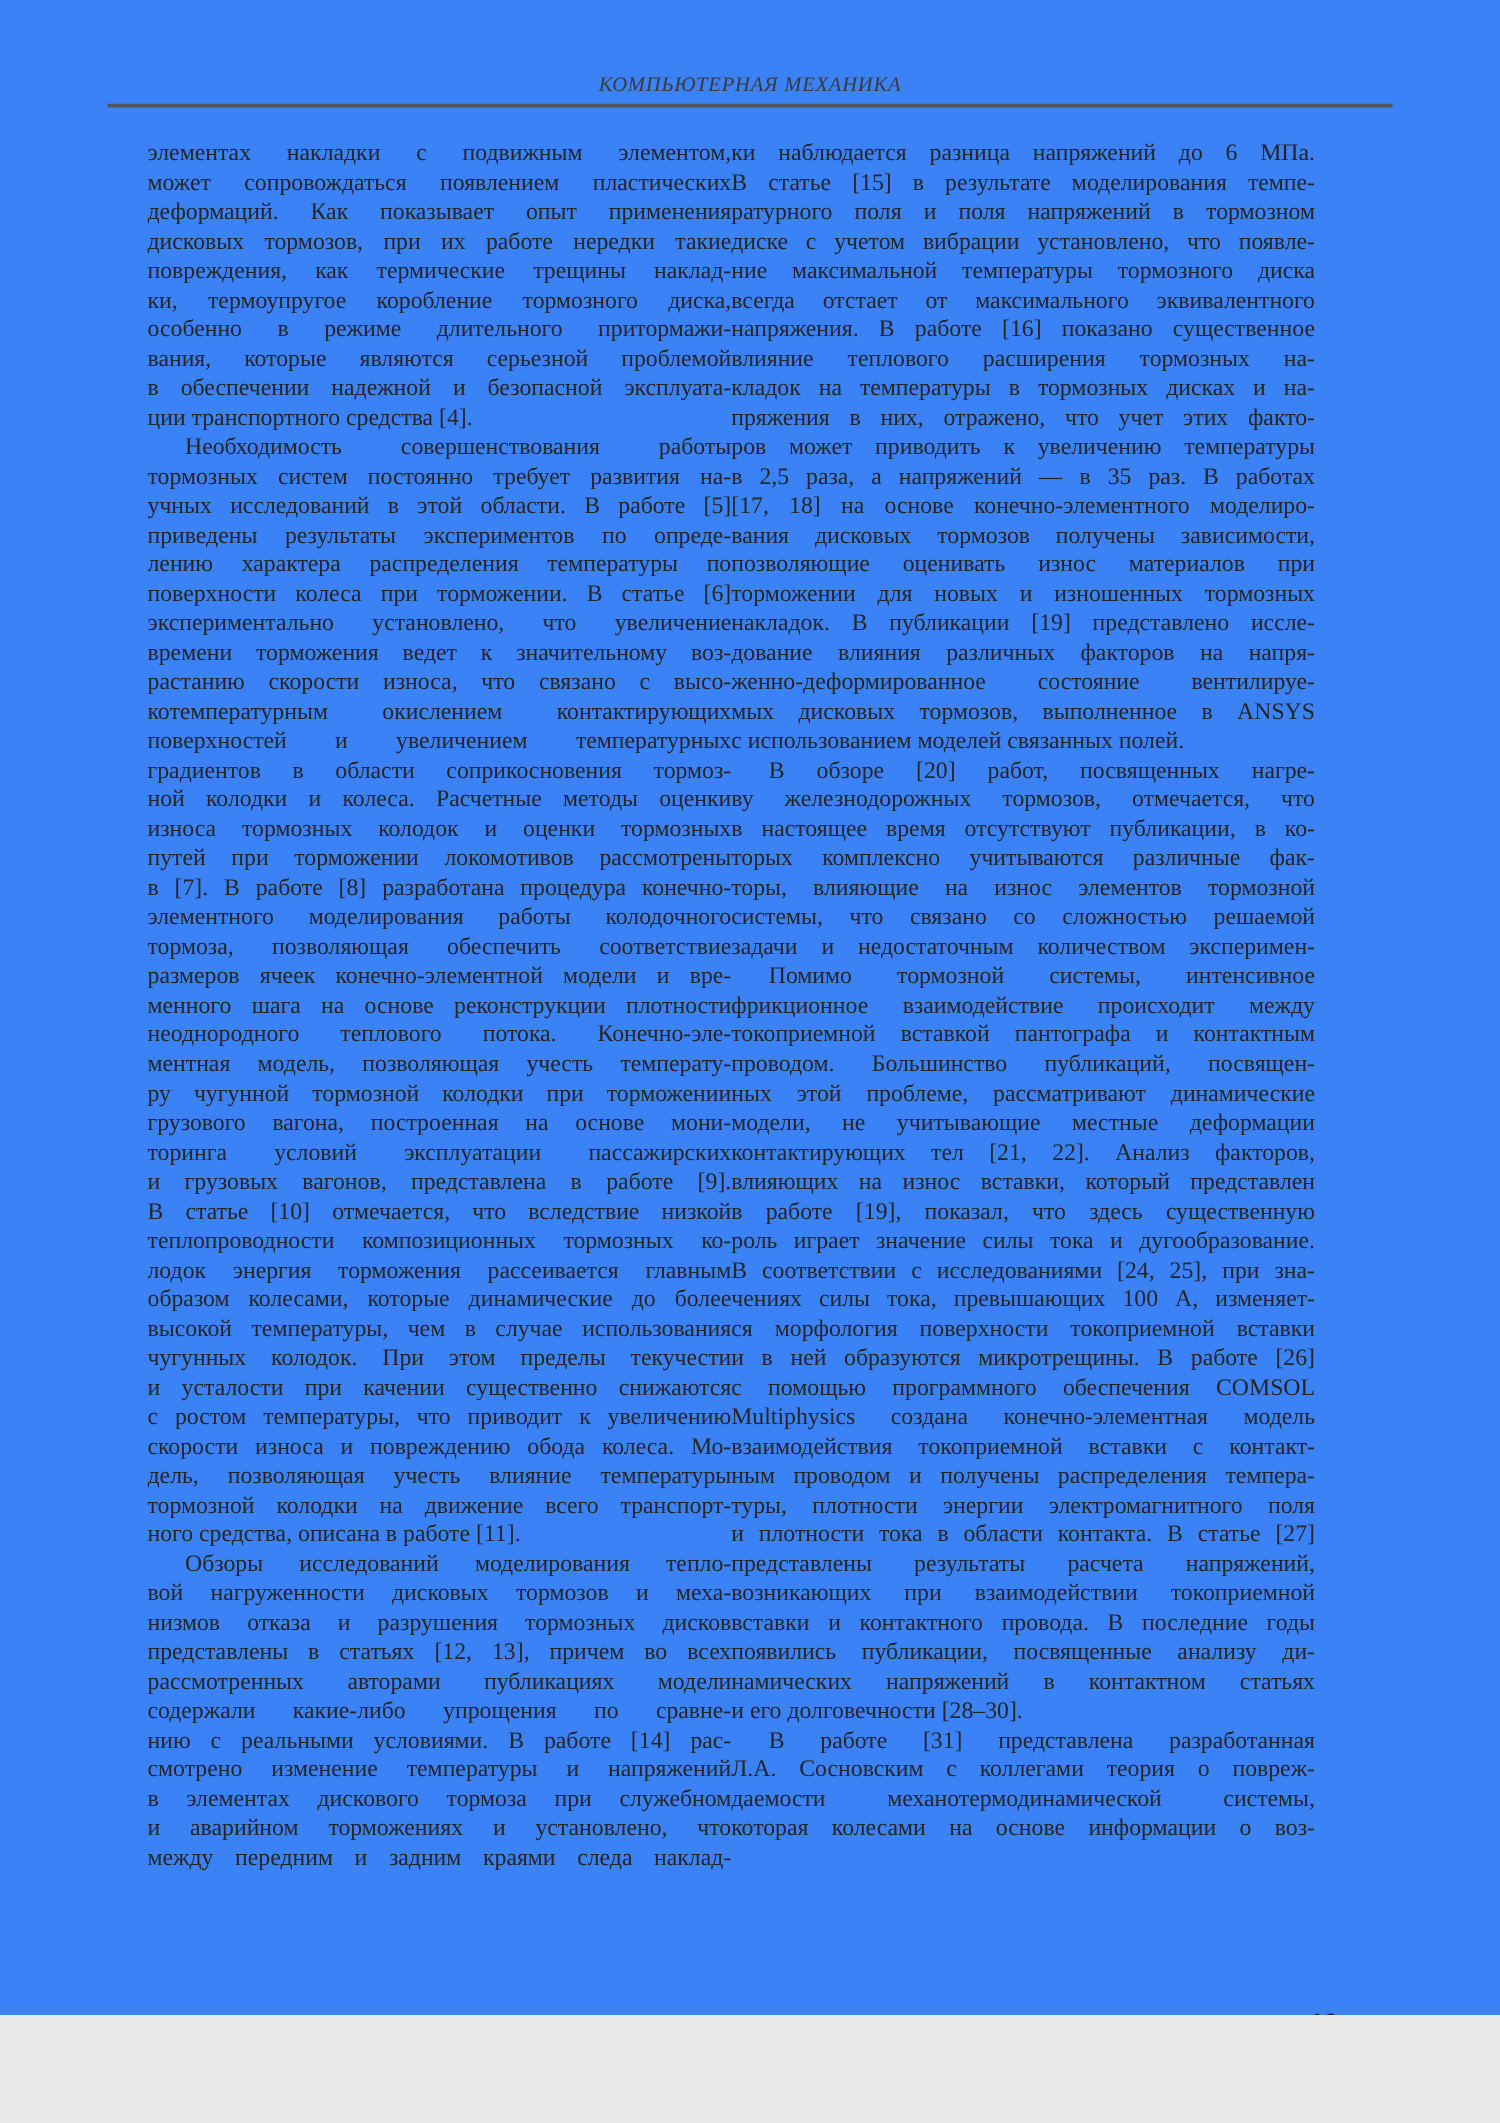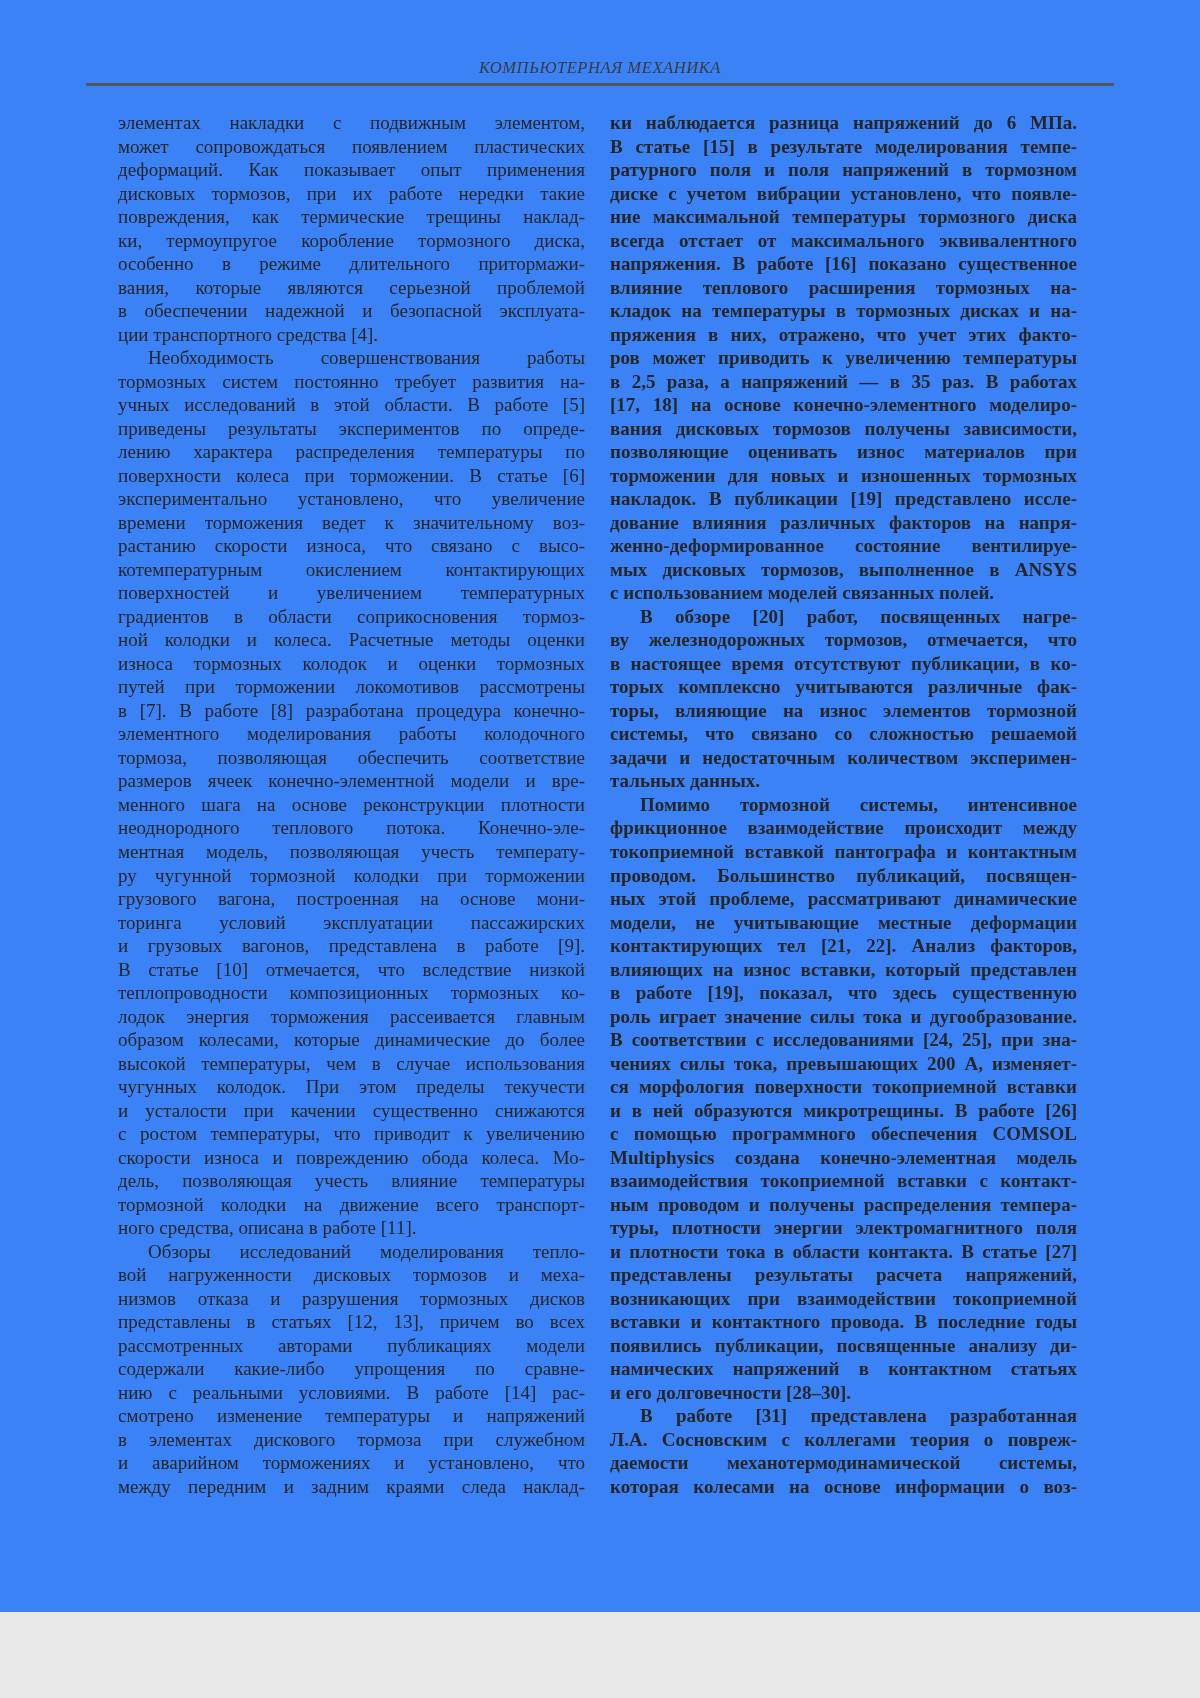--- a/index.html
+++ b/index.html
@@ -23,21 +23,21 @@
   .head-rule{
     position:absolute;top:83px;left:86px;width:1028px;height:3px;
     background:#555;
   }
   .col{
     position:absolute;top:111px;width:467px;
     font-size:19px;line-height:23.53px;
     text-rendering:optimizeLegibility;
   }
   .col-left{left:118px;}
-  .col-right{left:610px;font-weight:bold;}
+  .col-right{left:585px;}
   .para{margin:0;padding:0;}
   .line{
     height:23.53px;
     overflow:hidden;
     text-align:justify;
     text-align-last:justify;
     white-space:normal;
   }
   .line.indent{padding-left:30px;}
   .line.end{text-align-last:left;}
@@ -149,35 +149,34 @@
         <div class="line end">с использованием моделей связанных полей.</div>
       </div>
       <div class="para">
         <div class="line indent">В обзоре [20] работ, посвященных нагре-</div>
         <div class="line">ву железнодорожных тормозов, отмечается, что</div>
         <div class="line">в настоящее время отсутствуют публикации, в ко-</div>
         <div class="line">торых комплексно учитываются различные фак-</div>
         <div class="line">торы, влияющие на износ элементов тормозной</div>
         <div class="line">системы, что связано со сложностью решаемой</div>
         <div class="line">задачи и недостаточным количеством эксперимен-</div>
-        <div class="line end">тальных данных.</div>
       </div>
       <div class="para">
         <div class="line indent">Помимо тормозной системы, интенсивное</div>
         <div class="line">фрикционное взаимодействие происходит между</div>
         <div class="line">токоприемной вставкой пантографа и контактным</div>
         <div class="line">проводом. Большинство публикаций, посвящен-</div>
         <div class="line">ных этой проблеме, рассматривают динамические</div>
         <div class="line">модели, не учитывающие местные деформации</div>
         <div class="line">контактирующих тел [21, 22]. Анализ факторов,</div>
         <div class="line">влияющих на износ вставки, который представлен</div>
         <div class="line">в работе [19], показал, что здесь существенную</div>
         <div class="line">роль играет значение силы тока и дугообразование.</div>
         <div class="line">В соответствии с исследованиями [24, 25], при зна-</div>
-        <div class="line">чениях силы тока, превышающих 200 А, изменяет-</div>
+        <div class="line">чениях силы тока, превышающих 100 А, изменяет-</div>
         <div class="line">ся морфология поверхности токоприемной вставки</div>
         <div class="line">и в ней образуются микротрещины. В работе [26]</div>
         <div class="line">с помощью программного обеспечения COMSOL</div>
         <div class="line">Multiphysics создана конечно-элементная модель</div>
         <div class="line">взаимодействия токоприемной вставки с контакт-</div>
         <div class="line">ным проводом и получены распределения темпера-</div>
         <div class="line">туры, плотности энергии электромагнитного поля</div>
         <div class="line">и плотности тока в области контакта. В статье [27]</div>
         <div class="line">представлены результаты расчета напряжений,</div>
         <div class="line">возникающих при взаимодействии токоприемной</div>

